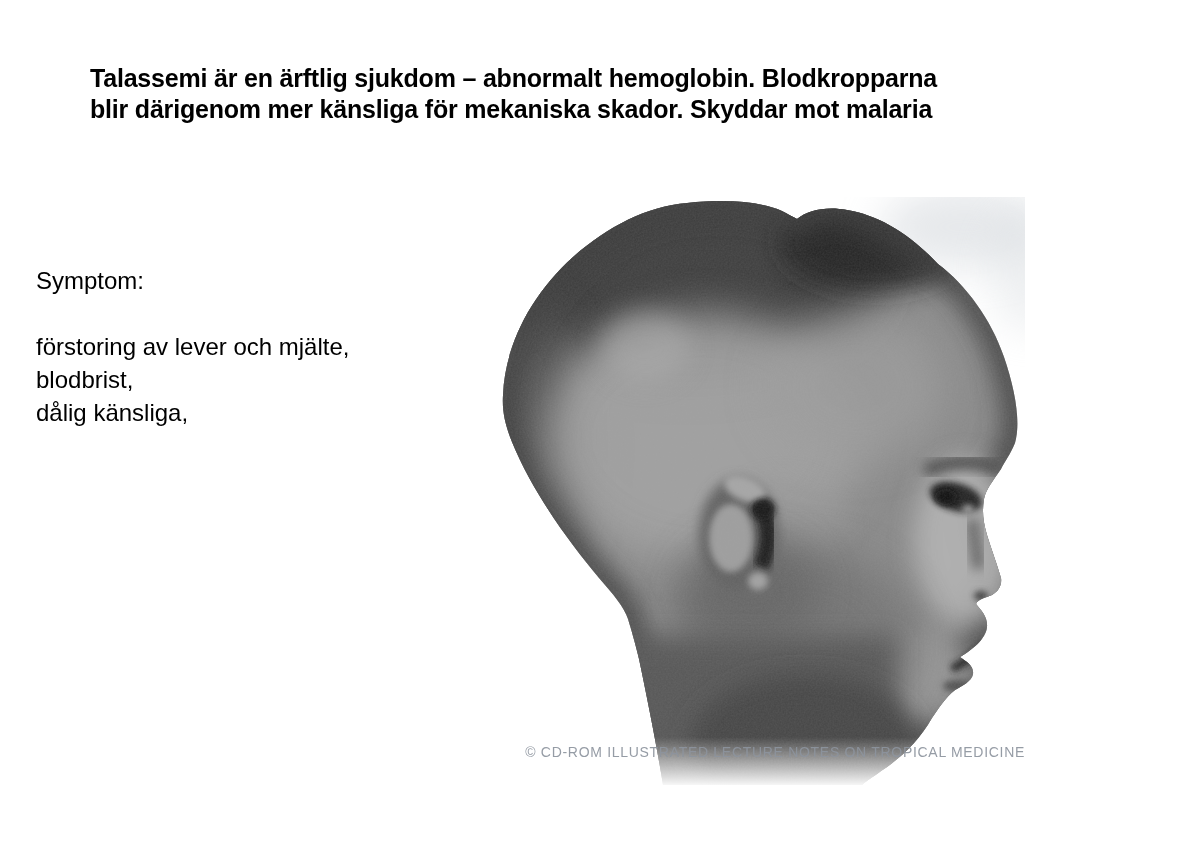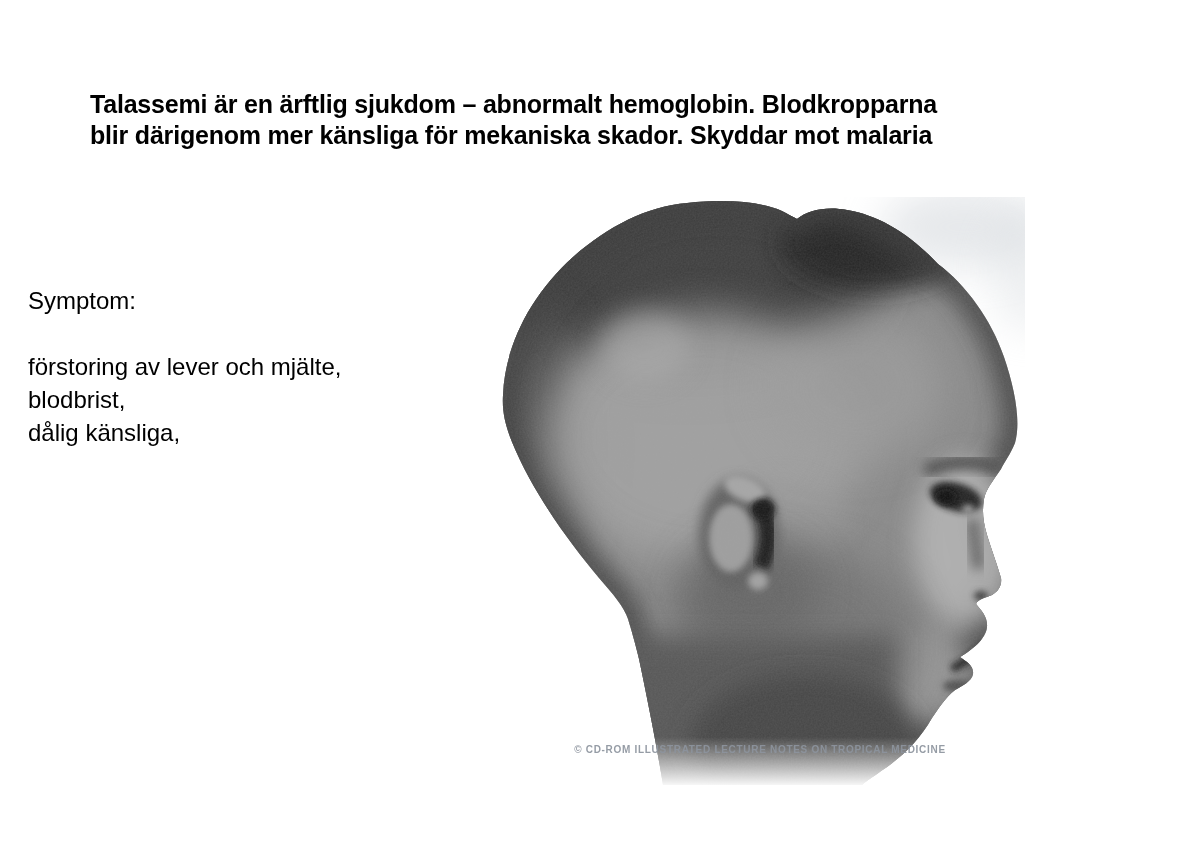--- a/index.html
+++ b/index.html
@@ -16,49 +16,47 @@
     position: absolute;
     left: 90px;
     top: 63px;
     width: 1010px;
     font-size: 25px;
     font-weight: bold;
     line-height: 31px;
     letter-spacing: -0.2px;
     white-space: pre-line;
     color: #000000;
-    margin-top: 26px;
   }
   .left-col {
     position: absolute;
-    left: 28px;
+    left: 36px;
     top: 264px;
     width: 430px;
     font-size: 24px;
     line-height: 33px;
     color: #000000;
-    margin-top: 20px;
   }
   .left-col .line { height: 33px; }
   .photo {
     position: absolute;
     left: 495px;
     top: 197px;
     width: 530px;
     height: 588px;
   }
   .photo svg { position: absolute; left: 0; top: 0; }
   .caption {
     position: absolute;
     left: 0;
     top: 547px;
     width: 100%;
-    text-align: center;
-    font-size: 10px;
-    font-weight: 700;
+    text-align: right;
+    font-size: 14px;
+    font-weight: 400;
     letter-spacing: 0.7px;
     color: #8d949e;
     opacity: 0.92;
     white-space: nowrap;
   }
 </style>
 </head>
 <body>
 
 <div class="slide">

